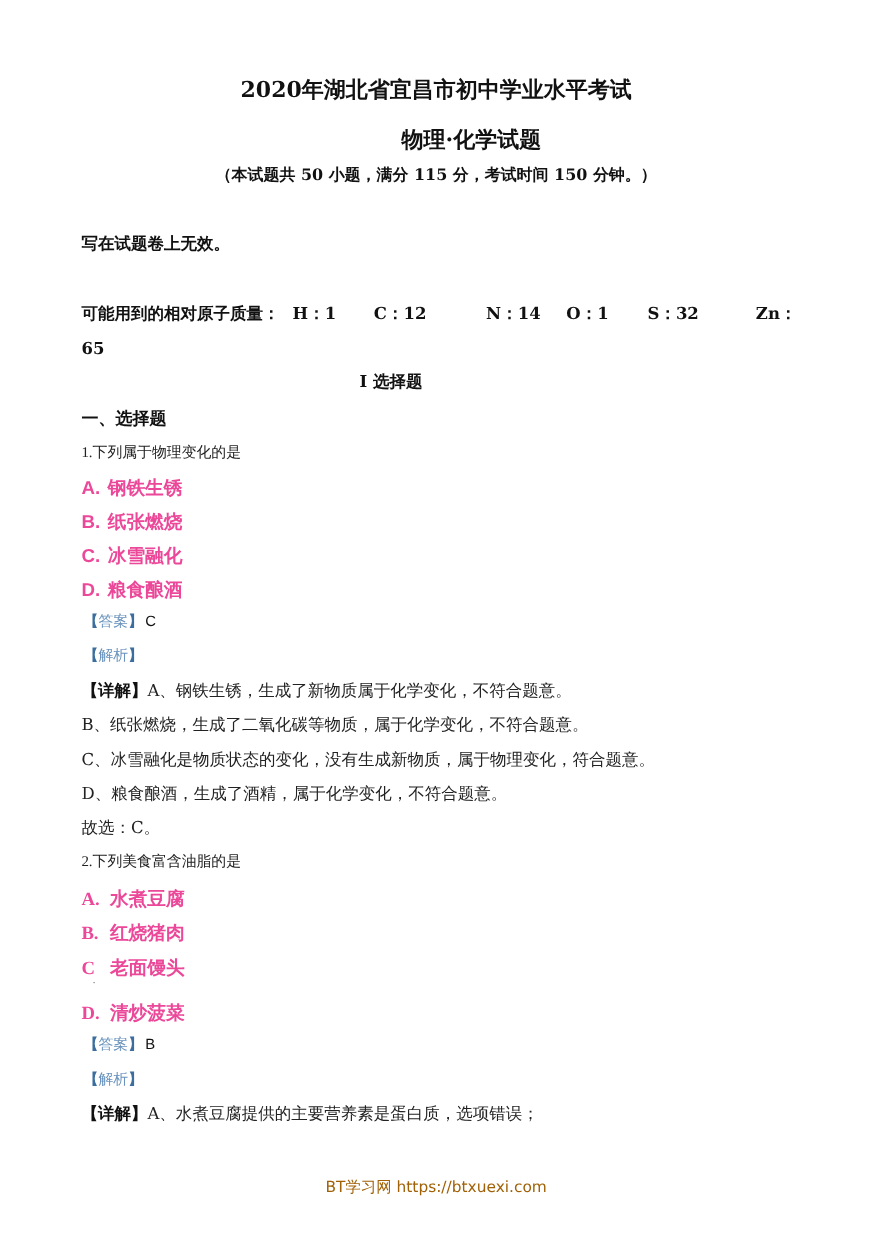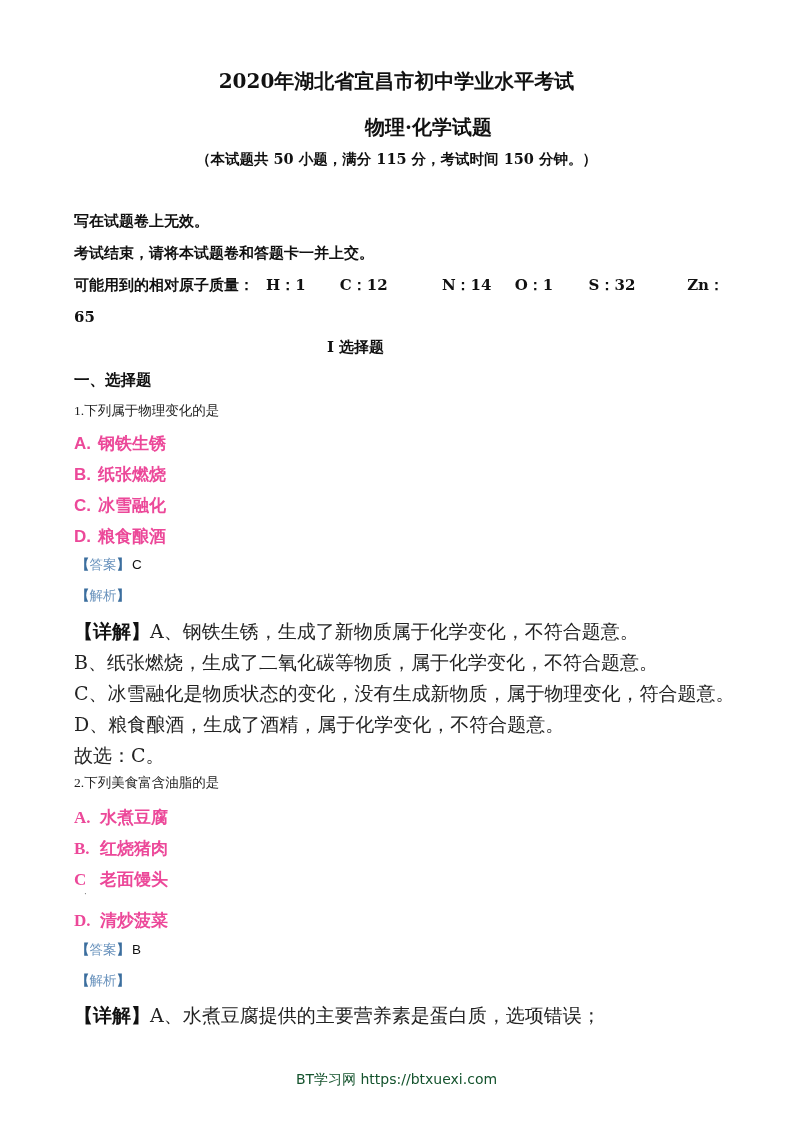--- a/index.html
+++ b/index.html
@@ -22,37 +22,36 @@
   .sec2 { left: 74px; top: 370px; font-weight: bold; font-size: 15.5px; }
   .q { left: 74px; font-size: 13.5px; font-family: Liberation Serif, serif; color: #222; }
   .opt { left: 74px; font-size: 17px; color: #ec4899; font-weight: bold; }
   .opt .lab { font-family: "Liberation Sans", "DejaVu Sans", sans-serif; display: inline-block; width: 18px; }
   .opt.serif .lab { font-family: "Liberation Serif", serif; width: 20px; }
   .opt .txt { font-family: "DejaVu Serif", "Liberation Serif", serif; }
   .tag { left: 76px; font-size: 13.5px; }
   .tag .br { color: #3b6e9e; font-weight: bold; }
   .tag .tg { color: #6a93bd; font-family: "DejaVu Sans", "Liberation Sans", sans-serif; }
   .tag .val { color: #111; font-family: "Liberation Sans", "DejaVu Sans", sans-serif; margin-left: 2px; }
-  .det { left: 74px; font-size: 19px; color: #222; }
+  .det { left: 74px; font-size: 15px; color: #222; }
   .det .br { font-weight: bold; color: #111; }
-  .footer { left: 0; width: 793px; text-align: center; top: 1071px; font-size: 14px; color: #14532d;
+  .footer { left: 0; width: 793px; text-align: center; top: 1071px; font-size: 14px; color: #a16207;
             font-family: "DejaVu Sans", "Liberation Sans", sans-serif; }
   .colon-dot { font-size: 9px; vertical-align: middle; margin-left: 2px; color: #777; position: absolute; left: 82px; top: 889px; }
 </style>
 </head>
 <body>
 
 <div class="page">
 
   <div class="line title t1">2020年湖北省宜昌市初中学业水平考试</div>
   <div class="line title t2">物理·化学试题</div>
   <div class="line title t3">（本试题共 50 小题，满分 115 分，考试时间 150 分钟。）</div>
 
   <div class="line bold n2">写在试题卷上无效。</div>
-  <div class="line bold n3">考试结束，请将本试题卷和答题卡一并上交。</div>
 
   <div class="line mass">
     <span>可能用到的相对原子质量：</span>
     <span style="width:70px">H：1</span>
     <span style="width:102px">C：12</span>
     <span style="width:69px">N：14</span>
     <span style="width:70px">O：1</span>
     <span style="width:98px">S：32</span>
     <span>Zn：</span>
   </div>

